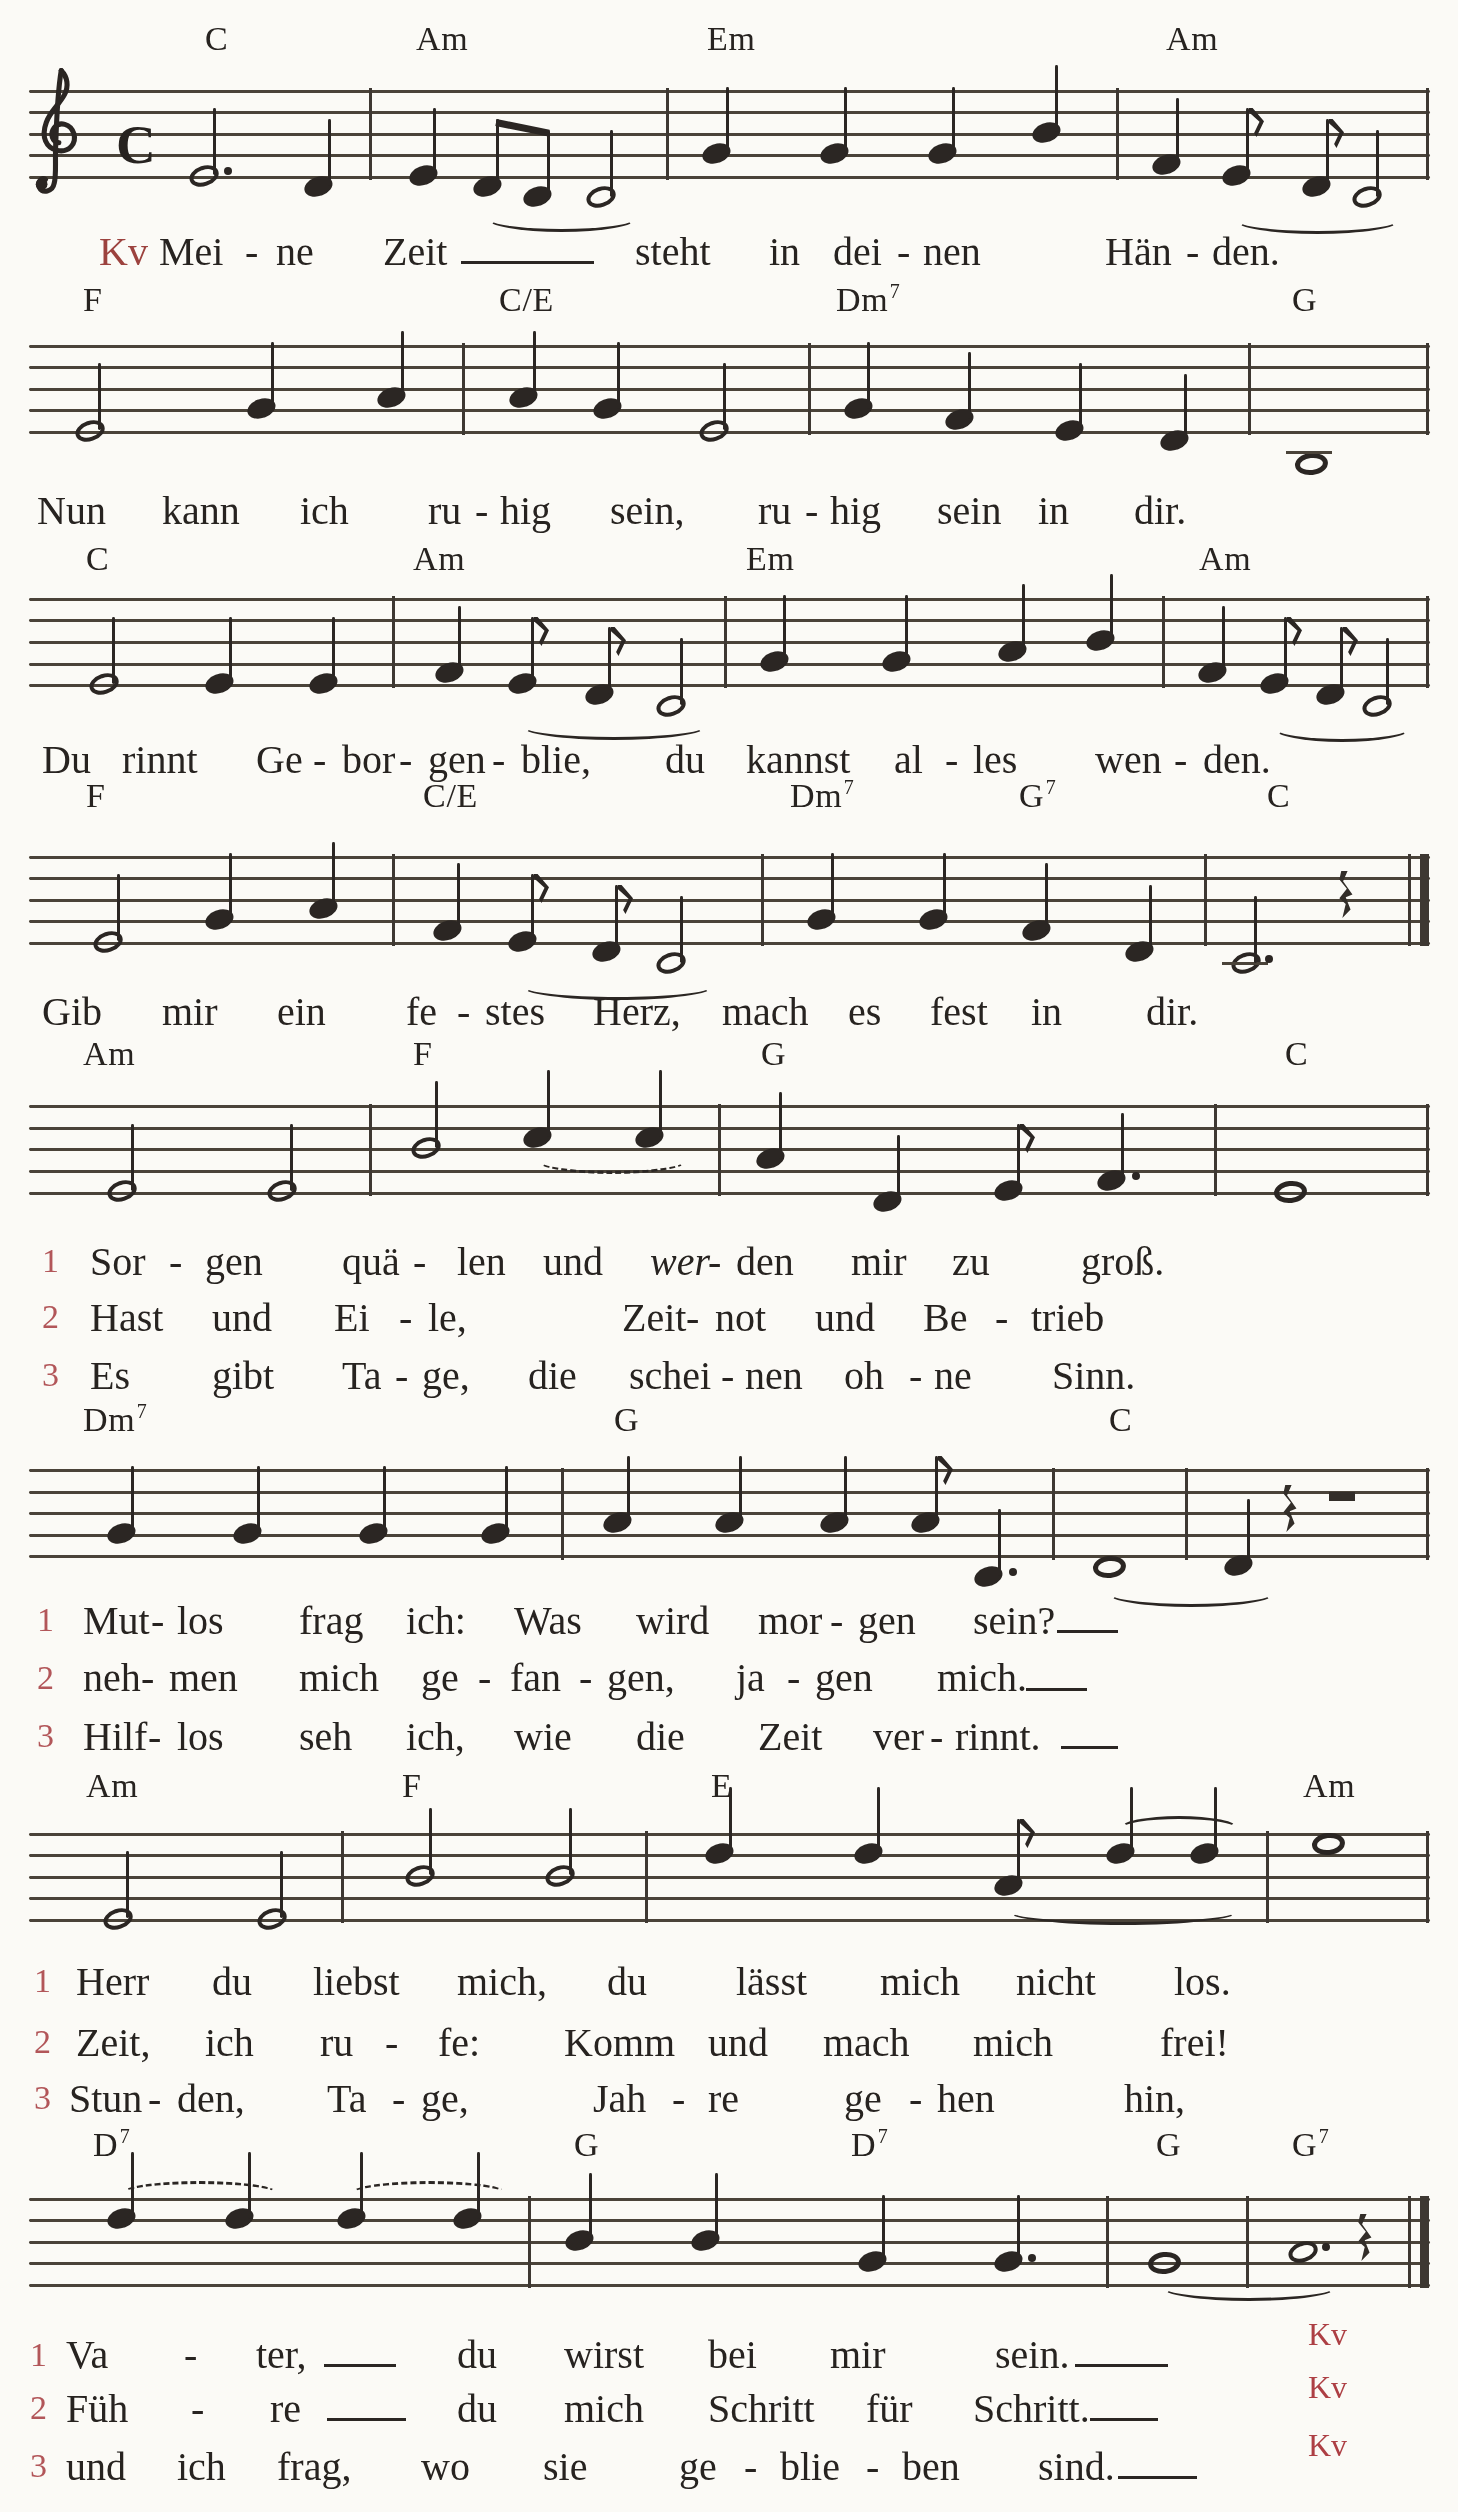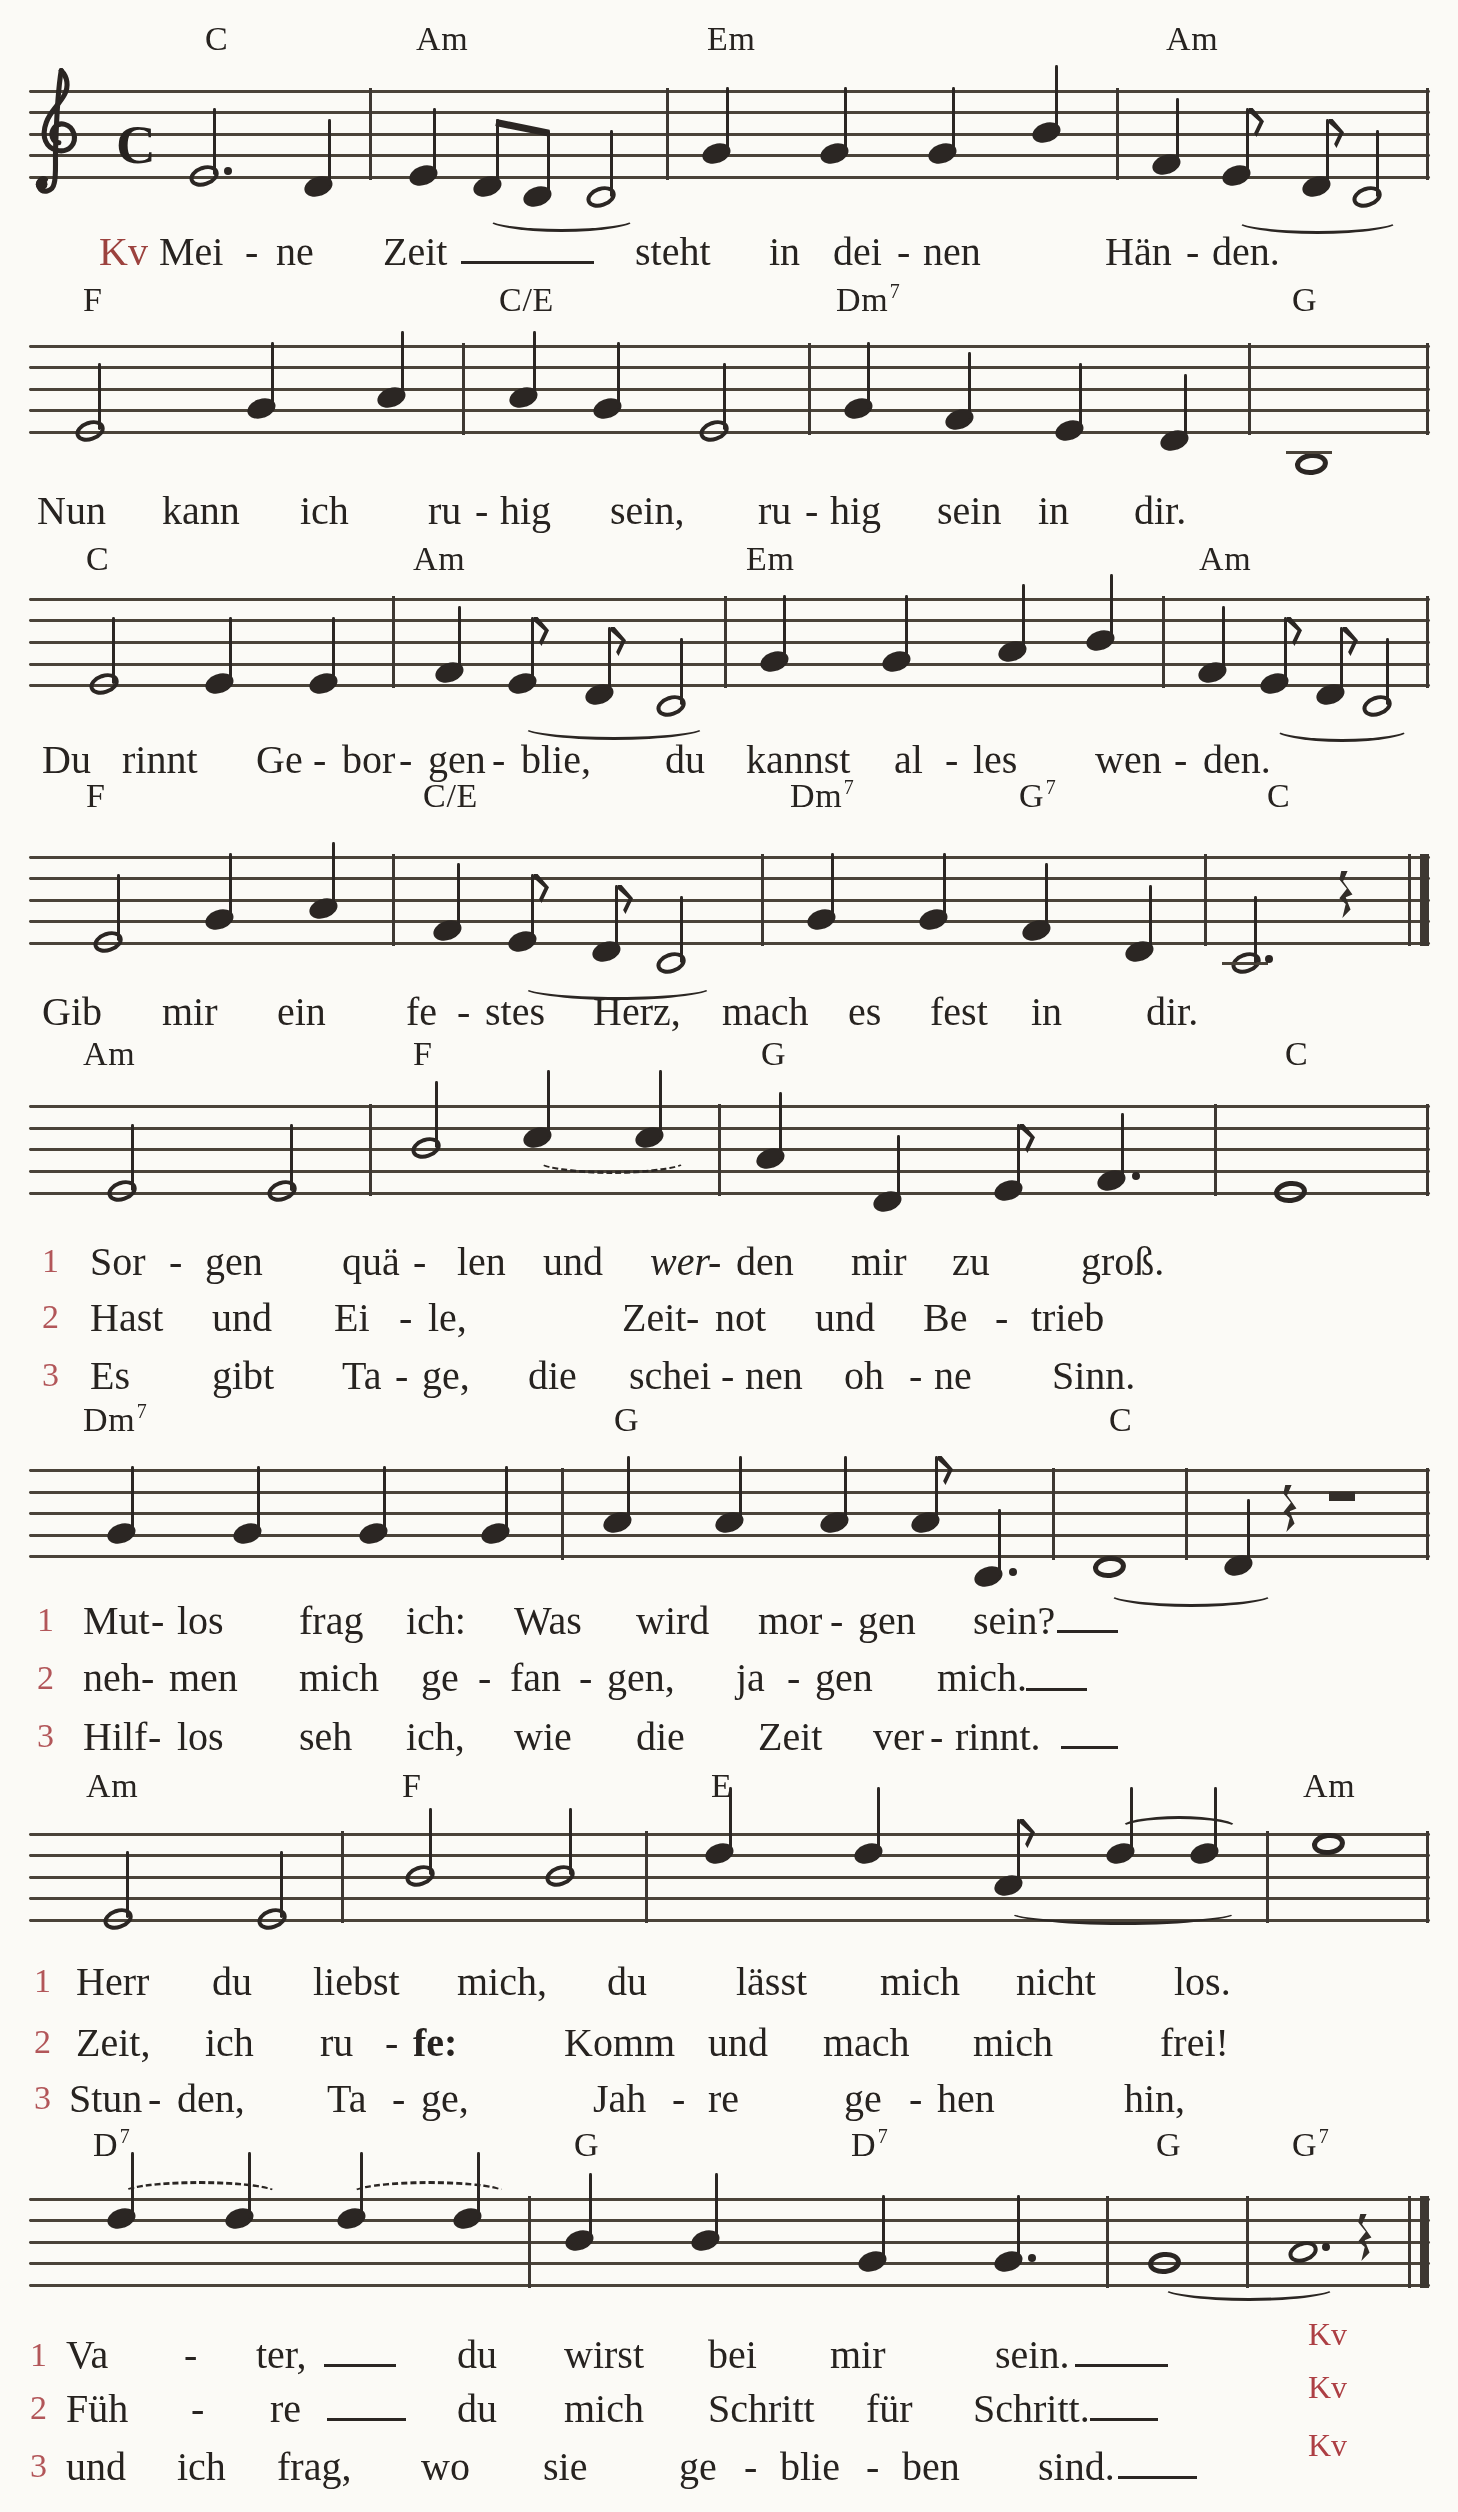--- a/index.html
+++ b/index.html
@@ -473,21 +473,21 @@
     <div class="lyr" style="left: 607px; top: 1958px;">du</div>
     <div class="lyr" style="left: 736px; top: 1958px;">lässt</div>
     <div class="lyr" style="left: 880px; top: 1958px;">mich</div>
     <div class="lyr" style="left: 1016px; top: 1958px;">nicht</div>
     <div class="lyr" style="left: 1174px; top: 1958px;">los.</div>
     <div class="lyr vnum" style="color: rgb(178, 86, 89); left: 34px; top: 2023px;">2</div>
     <div class="lyr" style="left: 76px; top: 2019px;">Zeit,</div>
     <div class="lyr" style="left: 205px; top: 2019px;">ich</div>
     <div class="lyr" style="left: 320px; top: 2019px;">ru</div>
     <div class="lyr" style="left: 385px; top: 2019px;">-</div>
-    <div class="lyr" style="left: 413px; top: 2019px; font-weight: bold;">fe:</div>
+    <div class="lyr" style="left: 438px; top: 2019px;">fe:</div>
     <div class="lyr" style="left: 564px; top: 2019px;">Komm</div>
     <div class="lyr" style="left: 708px; top: 2019px;">und</div>
     <div class="lyr" style="left: 823px; top: 2019px;">mach</div>
     <div class="lyr" style="left: 973px; top: 2019px;">mich</div>
     <div class="lyr" style="left: 1160px; top: 2019px;">frei!</div>
     <div class="lyr vnum" style="color: rgb(178, 86, 89); left: 34px; top: 2079px;">3</div>
     <div class="lyr" style="left: 69px; top: 2075px;">Stun</div>
     <div class="lyr" style="left: 148px; top: 2075px;">-</div>
     <div class="lyr" style="left: 177px; top: 2075px;">den,</div>
     <div class="lyr" style="left: 327px; top: 2075px;">Ta</div>

